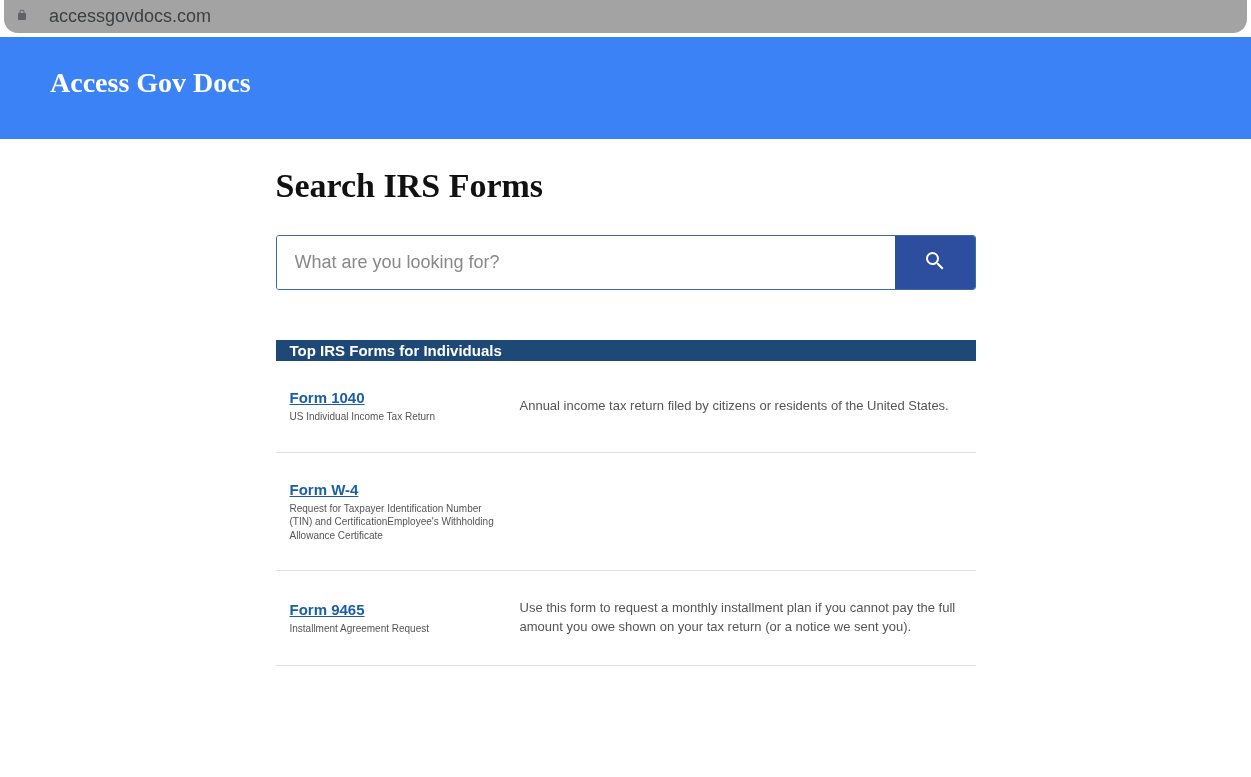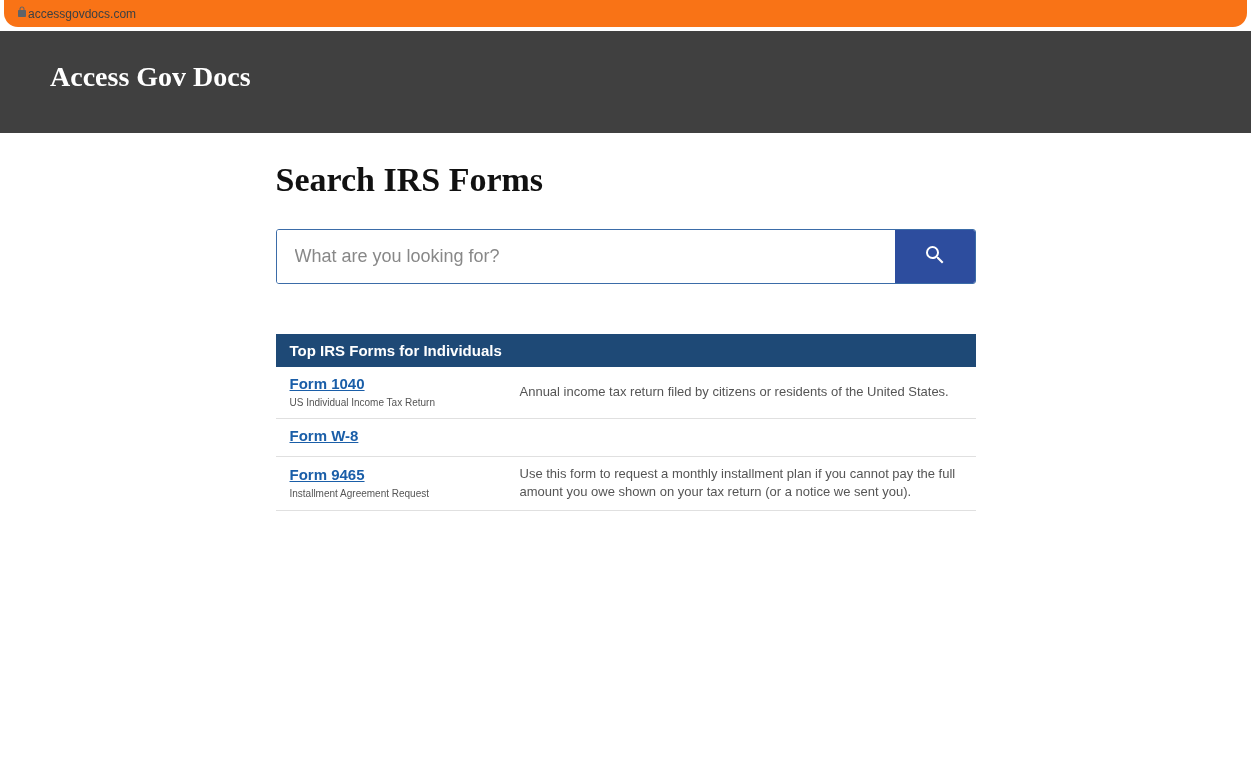--- a/index.html
+++ b/index.html
@@ -5,36 +5,36 @@
     * {
       margin: 0;
       padding: 0;
       box-sizing: border-box;
     }
     body {
       font-family: -apple-system, BlinkMacSystemFont, 'Segoe UI', Arial, sans-serif;
       background: #fff;
     }
     .url-bar {
-      background: #f97316;
+      background: #a3a3a3;
       padding: 6px 12px;
       display: flex;
       align-items: center;
-      gap: 0;
-      font-size: 12px;
+      gap: 21px;
+      font-size: 18px;
       color: #3c4043;
       border-radius: 0 0 14px 14px;
       margin: 0 4px 4px 4px;
     }
     .url-bar .lock {
       font-size: 12px;
       color: #5f6368;
     }
     .site-header {
-      background: #404040;
+      background: #3b82f6;
       padding: 30px 50px 40px 50px;
     }
     .site-header h1 {
       color: #fff;
       font-family: Georgia, 'Times New Roman', serif;
       font-weight: bold;
       font-size: 28px;
     }
     .main {
       max-width: 720px;
@@ -79,25 +79,25 @@
     .search-btn svg {
       width: 24px;
       height: 24px;
       fill: #fff;
     }
     .section-title {
       background: #1e4976;
       color: #fff;
       font-weight: bold;
       font-size: 15px;
-      padding: 8px 14px;
+      padding: 2px 14px;
     }
     .form-row {
       display: flex;
-      padding: 8px 14px;
+      padding: 28px 14px;
       border-bottom: 1px solid #e0e0e0;
       gap: 20px;
       align-items: center;
     }
     .form-left {
       width: 210px;
       flex-shrink: 0;
     }
     .form-link {
       color: #1a5ea8;
@@ -156,21 +156,22 @@
       <div class="form-left">
         <a href="#" class="form-link">Form 1040</a>
         <div class="form-subtitle">US Individual Income Tax Return</div>
       </div>
       <div class="form-desc">Annual income tax return filed by citizens or residents of the United States.</div>
     </div>
 
 
     <div class="form-row">
       <div class="form-left">
-        <a href="#" class="form-link">Form W-8</a>
+        <a href="#" class="form-link">Form W-4</a>
+        <div class="form-subtitle">Request for Taxpayer Identification Number (TIN) and CertificationEmployee's Withholding Allowance Certificate</div>
       </div>
     </div>
 
     <div class="form-row">
       <div class="form-left">
         <a href="#" class="form-link">Form 9465</a>
         <div class="form-subtitle">Installment Agreement Request</div>
       </div>
       <div class="form-desc">Use this form to request a monthly installment plan if you cannot pay the full amount you owe shown on your tax return (or a notice we sent you).</div>
     </div>

